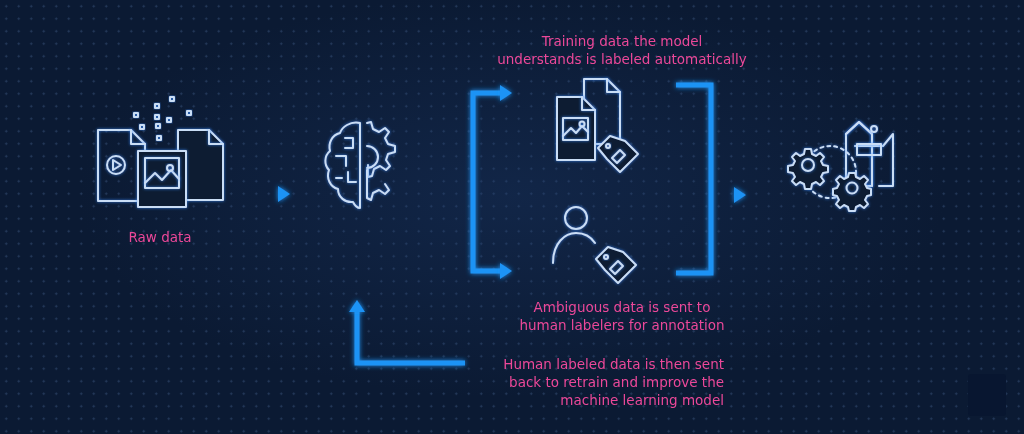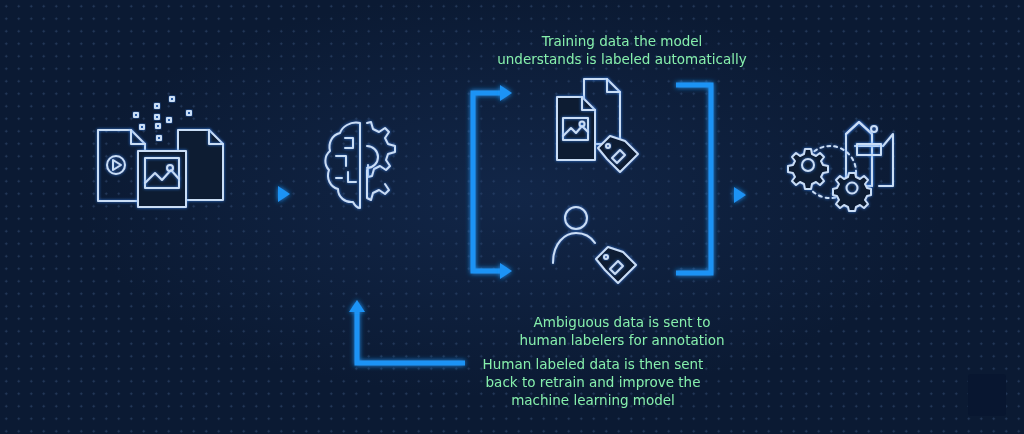--- a/index.html
+++ b/index.html
@@ -10,21 +10,21 @@
         radial-gradient(ellipse at 50% 45%, rgba(30,60,110,0.35) 0%, rgba(11,26,51,0) 60%),
         radial-gradient(circle, rgba(90,120,170,0.35) 0.9px, transparent 1.2px);
       background-size: 100% 100%, 12.5px 12.5px;
       font-family: "DejaVu Sans", sans-serif;
       color: #e6edf7;
       position: relative;
     }
     .canvas { position: absolute; left: 0; top: 0; width: 1024px; height: 434px; }
     .label {
       position: absolute; text-align: center; font-size: 13.5px; line-height: 18px;
-      color: #86efac; white-space: pre-line;
+      color: #ec4899; white-space: pre-line;
     }
     svg.overlay { position: absolute; left: 0; top: 0; }
     .flow { stroke: #1e93f5; stroke-width: 5; fill: none; stroke-linecap: butt; stroke-linejoin: miter; filter: url(#glow); }
     .head { fill: #1e93f5; filter: url(#glow); }
     .ico { stroke: #c9ddf5; stroke-width: 2; fill: none; stroke-linejoin: round; stroke-linecap: round; filter: url(#iglow); }
     .ico-fill { fill: #0b1a33; }
     .corner { position: absolute; left: 968px; top: 374px; width: 38px; height: 42px; background: #081630; border-radius: 3px; }
   </style>
 </head>
 <body>
@@ -149,27 +149,28 @@
         <path class="ico ico-fill" d="M-3,-16 h6 l1,5 l4,2 l4,-3 l4,4 l-3,4 l2,4 l5,1 v6 l-5,1 l-2,4 l3,4 l-4,4 l-4,-3 l-4,2 l-1,5 h-6 l-1,-5 l-4,-2 l-4,3 l-4,-4 l3,-4 l-2,-4 l-5,-1 v-6 l5,-1 l2,-4 l-3,-4 l4,-4 l4,3 l4,-2 z"></path>
         <circle class="ico" cx="0" cy="0" r="6"></circle>
       </g>
       <g transform="translate(852,188)">
         <path class="ico ico-fill" d="M-3,-15 h6 l1,4 l4,2 l4,-3 l4,4 l-3,4 l2,4 l4,1 v6 l-4,1 l-2,4 l3,4 l-4,4 l-4,-3 l-4,2 l-1,4 h-6 l-1,-4 l-4,-2 l-4,3 l-4,-4 l3,-4 l-2,-4 l-4,-1 v-6 l4,-1 l2,-4 l-3,-4 l4,-4 l4,3 l4,-2 z"></path>
         <circle class="ico" cx="0" cy="0" r="5.5"></circle>
       </g>
     </g>
   </svg>
 
+  <div class="label" style="left:100px; top:228px; width:120px;">Raw data</div>
 
 
   <div class="label" style="left:472px; top:32px; width:300px;">Training data the model
 understands is labeled automatically</div>
 
-  <div class="label" style="left:472px; top:298px; width:300px;margin-top:15px;">Ambiguous data is sent to
+  <div class="label" style="left:472px; top:298px; width:300px;">Ambiguous data is sent to
 human labelers for annotation</div>
 
 
-  <div class="label" style="left:448px; top:355px; width:290px;">Human labeled data is then sent
+  <div class="label" style="left:434px; top:355px; width:290px;text-align:right;">Human labeled data is then sent
 back to retrain and improve the
 machine learning model</div>
 
   <div class="corner"></div>
 </div>
 
 </body></html>

